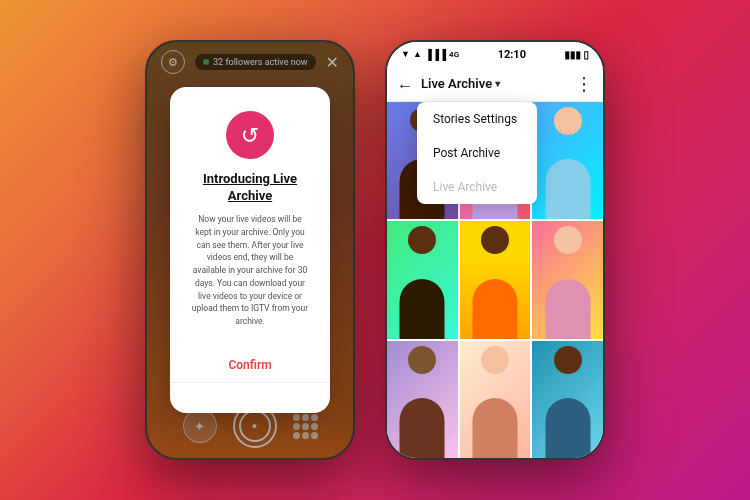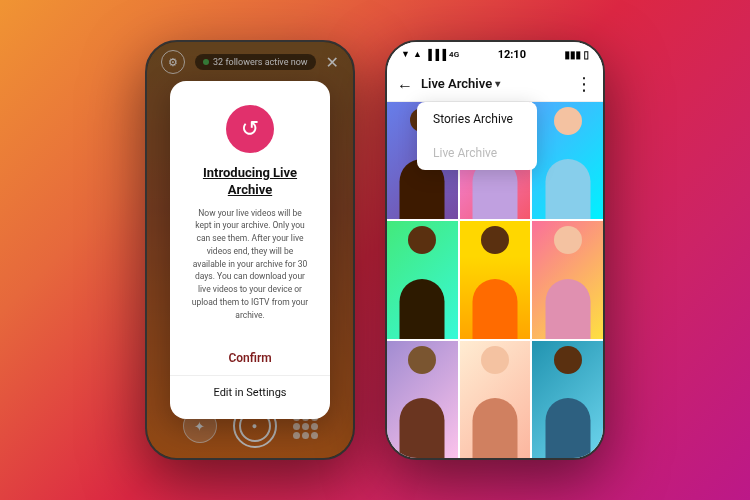--- a/index.html
+++ b/index.html
@@ -133,21 +133,21 @@
       line-height: 1.3;
       text-decoration: underline;
     }
     .modal-text {
       font-size: 8.5px;
       color: #555;
       line-height: 1.5;
       margin-bottom: 30px;
     }
     .modal-confirm {
-      color: #7f1d1d;
+      color: #ef4444;
       font-size: 12px;
       font-weight: 600;
       margin-bottom: 10px;
       cursor: pointer;
     }
     .modal-divider {
       height: 1px;
       background: #eee;
       margin: 0 -20px 10px;
     }
@@ -337,21 +337,20 @@
       <div class="x-icon">✕</div>
     </div>
 
     <div class="modal-overlay">
       <div class="modal-card">
         <div class="modal-icon">↺</div>
         <div class="modal-title">Introducing Live Archive</div>
         <div class="modal-text">Now your live videos will be kept in your archive. Only you can see them. After your live videos end, they will be available in your archive for 30 days. You can download your live videos to your device or upload them to IGTV from your archive.</div>
         <div class="modal-confirm">Confirm</div>
         <div class="modal-divider"></div>
-        <div class="modal-settings">Edit in Settings</div>
       </div>
     </div>
 
     <div class="bottom-bar-left">
       <div class="circle-btn">✦</div>
       <div class="live-btn">
         <div class="live-inner">
           <span style="font-size:9px;font-weight:700">●</span>
         </div>
       </div>
@@ -389,21 +388,22 @@
     <div class="nav-bar">
       <span class="nav-back">←</span>
       <span class="nav-title">
         <span>Live Archive</span>
         <span class="nav-chevron">▾</span>
       </span>
       <span class="nav-more">⋮</span>
     </div>
 
     <div class="dropdown">
-      <div class="dropdown-item">Stories Archive</div>
+      <div class="dropdown-item">Stories Settings</div>
+      <div class="dropdown-item">Post Archive</div>
       <div class="dropdown-item active" style="color:#bbb;">Live Archive</div>
     </div>
 
     <div class="photo-grid">
 
       <div class="grid-cell grid-cell-1">
         <div class="grid-face" style="background:#5a3010;top:6px;width:24px;height:24px;"></div>
         <div class="grid-person" style="background:#3D1A00;"></div>
       </div>
       <div class="grid-cell grid-cell-2">

